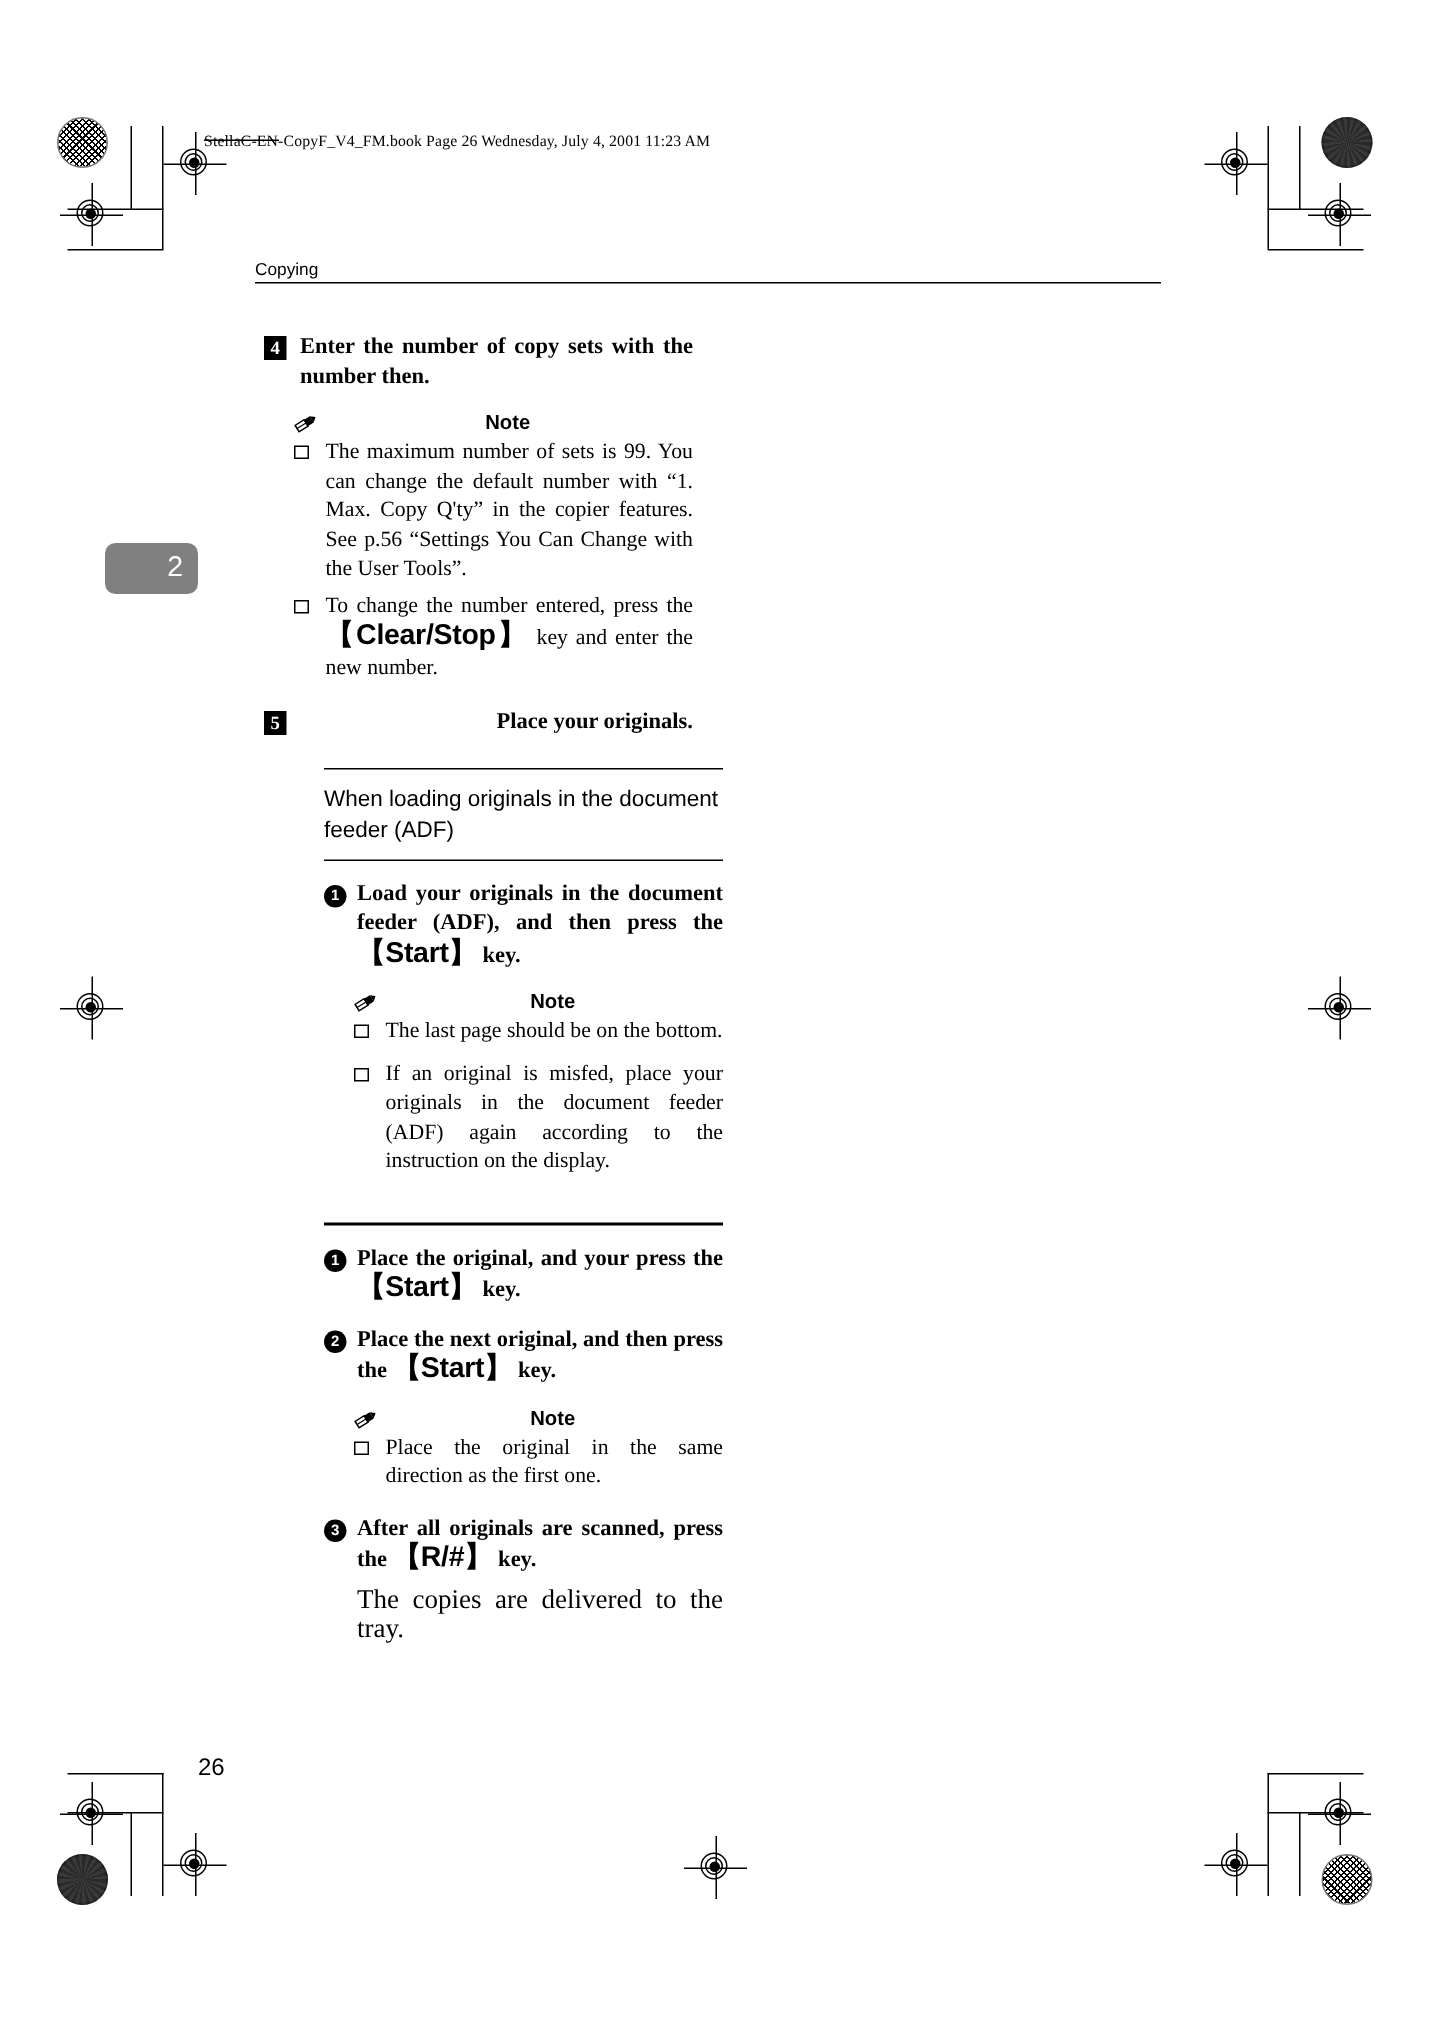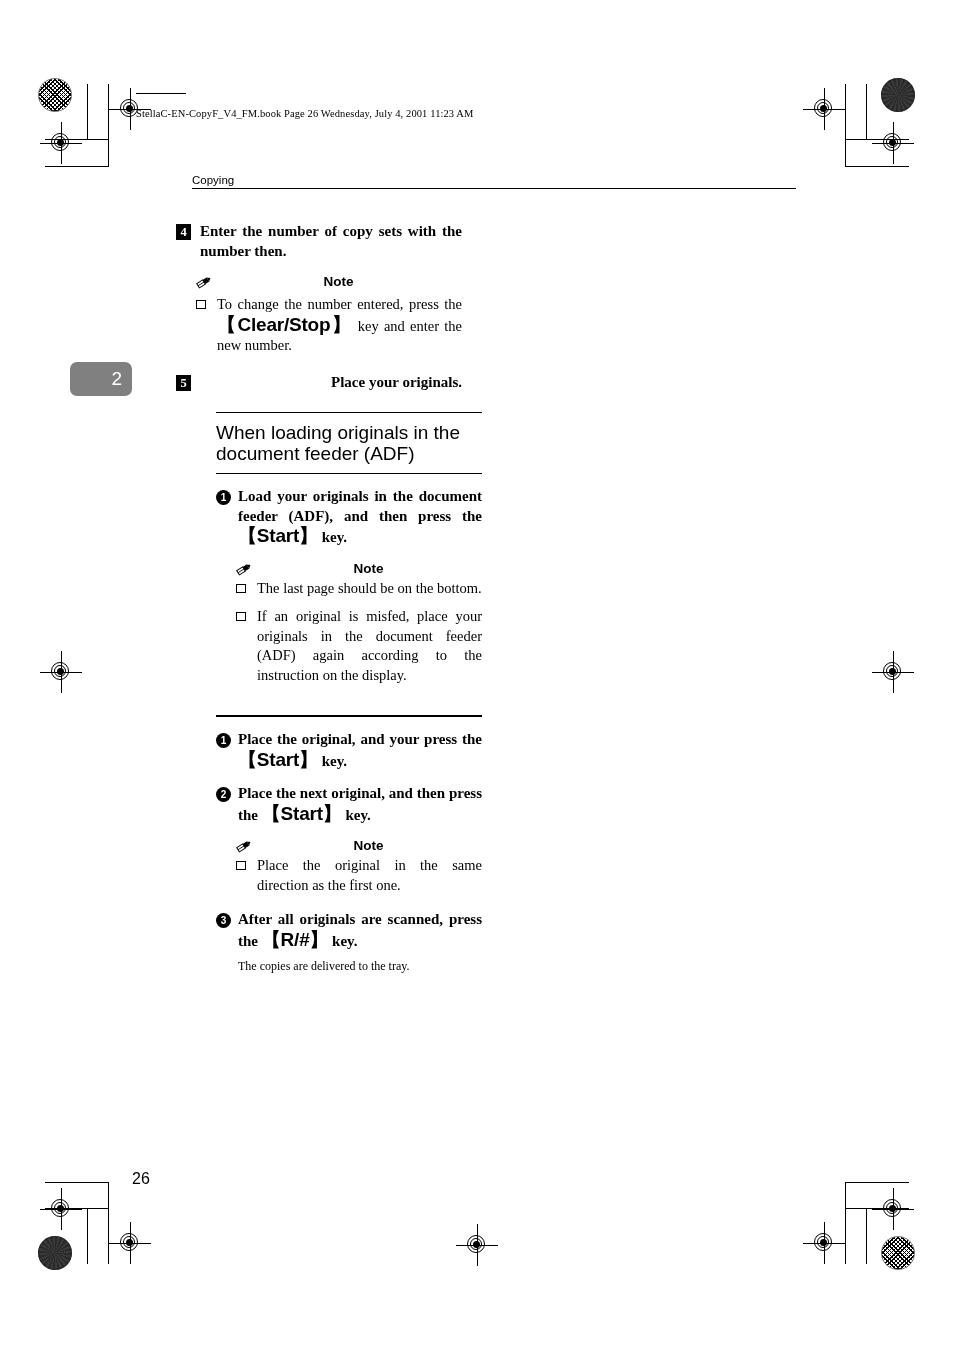--- a/index.html
+++ b/index.html
@@ -82,21 +82,21 @@
       repeating-linear-gradient(45deg, #000 0 1px, transparent 1px 3px),
       repeating-linear-gradient(-45deg, #000 0 1px, transparent 1px 3px);
     border: 1px solid #777;
     box-sizing: border-box;
   }
 
   
   .file-header {
     position: absolute;
     left: 136px;
-    top: 108px;
+    top: 89px;
     font-family: "Liberation Serif", serif;
     font-size: 10.5px;
     letter-spacing: 0.1px;
     white-space: nowrap;
   }
 
   
   .chapter-tab {
     position: absolute;
     left: 70px;
@@ -111,21 +111,21 @@
     font-weight: 400;
     text-align: right;
     box-sizing: border-box;
     padding-right: 10px;
     line-height: 34px;
   }
 
   
   .running-head {
     position: absolute;
-    left: 192px;
+    left: 170px;
     top: 174px;
     width: 604px;
   }
   .running-head .rh-text {
     font-family: "Liberation Sans", sans-serif;
     font-size: 11.5px;
     color: #000;
     padding-bottom: 2px;
   }
   .running-head .rh-rule {
@@ -216,21 +216,21 @@
   
   .subsec {
     margin-top: 20px;
     margin-left: 0;
     width: 286px;
   }
   .subsec-rule-top { border-top: 1.3px solid #000; }
   .subsec-rule-bot { border-top: 1.3px solid #000; }
   .subsec-title {
     font-family: "Liberation Sans", sans-serif;
-    font-size: 19px;
+    font-size: 15px;
     line-height: 21px;
     padding: 9px 0 9px 0;
   }
 
   
   .substep {
     position: relative;
     padding-left: 22px;
     margin-top: 13px;
   }
@@ -252,21 +252,21 @@
   .substep-text {
     font-family: "Liberation Serif", serif;
     font-weight: bold;
     font-size: 15px;
     line-height: 19.5px;
     text-align: justify;
   }
 
   .plain-para {
     font-family: "Liberation Serif", serif;
-    font-size: 12px;
+    font-size: 18px;
     line-height: 19.5px;
     text-align: justify;
     margin-top: 6px;
     padding-left: 0;
   }
 
   
   .key {
     font-family: "Liberation Sans", sans-serif;
     font-weight: bold;
@@ -419,20 +419,21 @@
             <path d="M12.5 4.5 L15.5 7 L12.5 9.5 Z" fill="#000"></path>
             <line x1="1" y1="7" x2="8" y2="7" stroke="#000" stroke-width="0.8"></line>
           </g>
         </svg>
       </span>
       <span>Note</span>
     </div>
     <div class="note-list">
       <div class="note-item">
         <span class="box-bullet"></span>
+        <span>The maximum number of sets is 99. You can change the default number with “1. Max. Copy Q'ty” in the copier features. See p.56 “Settings You Can Change with the User Tools”.</span>
       </div>
       <div class="note-item">
         <span class="box-bullet"></span>
         <span>To change the number entered, press the </span><span class="key">【Clear/Stop】</span><span> key and enter the new number.</span>
       </div>
     </div>
   </div>
 
   <div class="step" style="margin-top:17px;">
     <div class="step-num">5</div>

